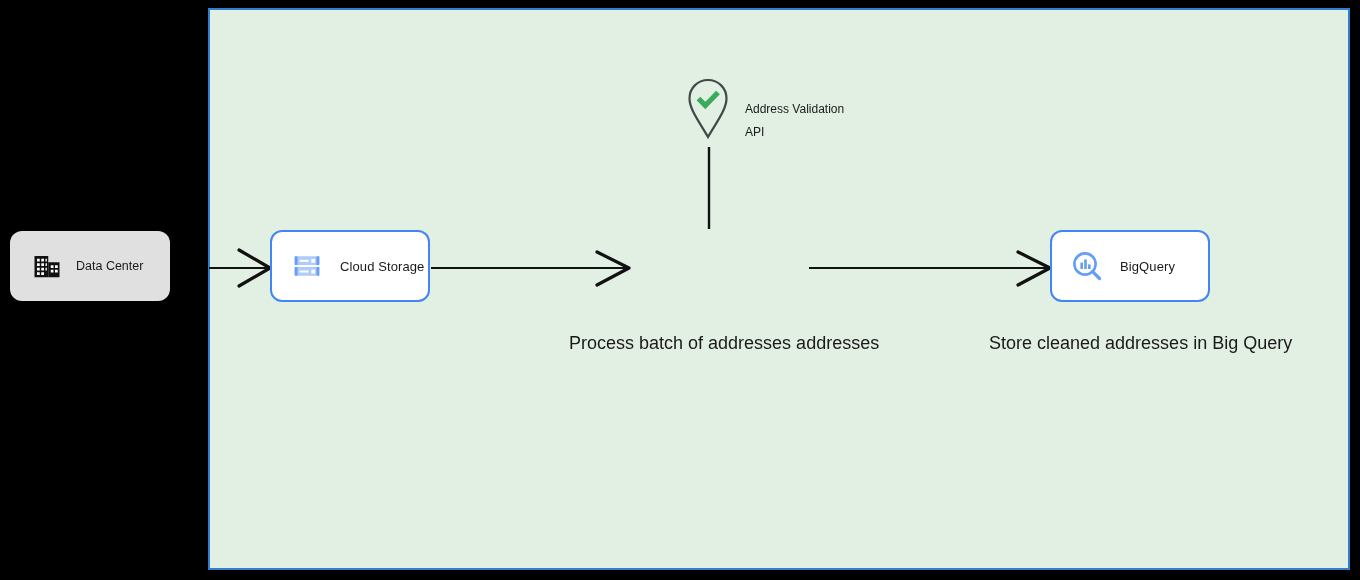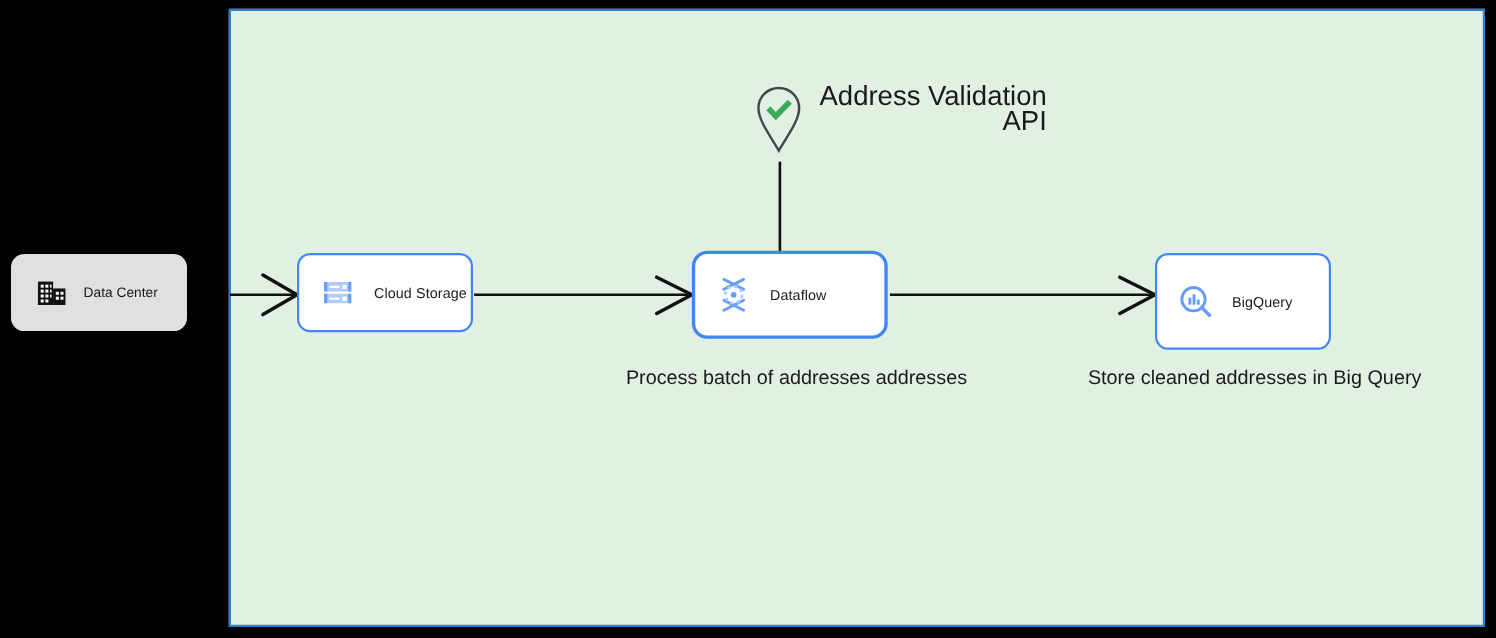--- a/index.html
+++ b/index.html
@@ -75,21 +75,21 @@
     top: 228px;
     width: 178px;
     height: 80px;
     border-width: 3px;
     border-radius: 14px;
   }
   .node-bigquery {
     left: 1050px;
     top: 230px;
     width: 160px;
-    height: 88px;
+    height: 72px;
   }
 
   
   .node-datacenter {
     position: absolute;
     left: 10px;
     top: 231px;
     width: 160px;
     height: 70px;
     box-sizing: border-box;
@@ -119,26 +119,25 @@
     display: flex;
     align-items: flex-start;
   }
   .api-group .api-icon {
     width: 46px;
     height: 66px;
     flex: 0 0 auto;
   }
   .api-group .api-label {
     margin-left: 14px;
-    margin-top: 0;
-    font-size: 25px;
+    margin-top: 22px;
+    font-size: 12px;
     line-height: 23px;
     color: #1a1a1a;
     white-space: pre-line;
-    text-align: right;
   }
 
   
   .caption {
     position: absolute;
     font-size: 18px;
     line-height: 24px;
     color: #1a1a1a;
     white-space: pre-line;
   }
@@ -235,35 +234,20 @@
         <rect x="22.9" y="15" width="2.6" height="8" fill="#669df6"></rect>
         <rect x="7" y="8.2" width="8.5" height="1.9" fill="#ffffff"></rect>
         <rect x="7" y="18.2" width="8.5" height="1.9" fill="#ffffff"></rect>
         <rect x="18" y="7.4" width="3.6" height="3.6" fill="#ffffff"></rect>
         <rect x="18" y="17.4" width="3.6" height="3.6" fill="#ffffff"></rect>
       </svg>
     </span>
     <span class="node-label">Cloud Storage</span>
   </div>
 
-  <div class="node node-dataflow">
-    <span class="node-icon">
-      <svg width="32" height="34" viewBox="0 0 32 34" xmlns="http://www.w3.org/2000/svg">
-        <g stroke="#669df6" stroke-width="2.6" fill="none" stroke-linecap="round">
-          <line x1="7" y1="3" x2="25" y2="12"></line>
-          <line x1="25" y1="3" x2="7" y2="12"></line>
-          <line x1="7" y1="31" x2="25" y2="22"></line>
-          <line x1="25" y1="31" x2="7" y2="22"></line>
-        </g>
-        <circle cx="16" cy="17" r="7.6" fill="none" stroke="#aecbfa" stroke-width="2.6" stroke-dasharray="3 3"></circle>
-        <circle cx="16" cy="17" r="2.6" fill="#669df6"></circle>
-      </svg>
-    </span>
-    <span class="node-label">Dataflow</span>
-  </div>
 
   <div class="node node-bigquery">
     <span class="node-icon">
       <svg width="32" height="32" viewBox="0 0 32 32" xmlns="http://www.w3.org/2000/svg">
         <circle cx="14" cy="14" r="10.6" fill="none" stroke="#669df6" stroke-width="2.6"></circle>
         <line x1="21.6" y1="21.6" x2="28.5" y2="28.5" stroke="#669df6" stroke-width="3.2" stroke-linecap="round"></line>
         <g fill="#669df6">
           <rect x="9.4" y="12.6" width="2.6" height="6.4"></rect>
           <rect x="13.2" y="9.4" width="2.6" height="9.6"></rect>
           <rect x="17" y="14.4" width="2.6" height="4.6"></rect>

